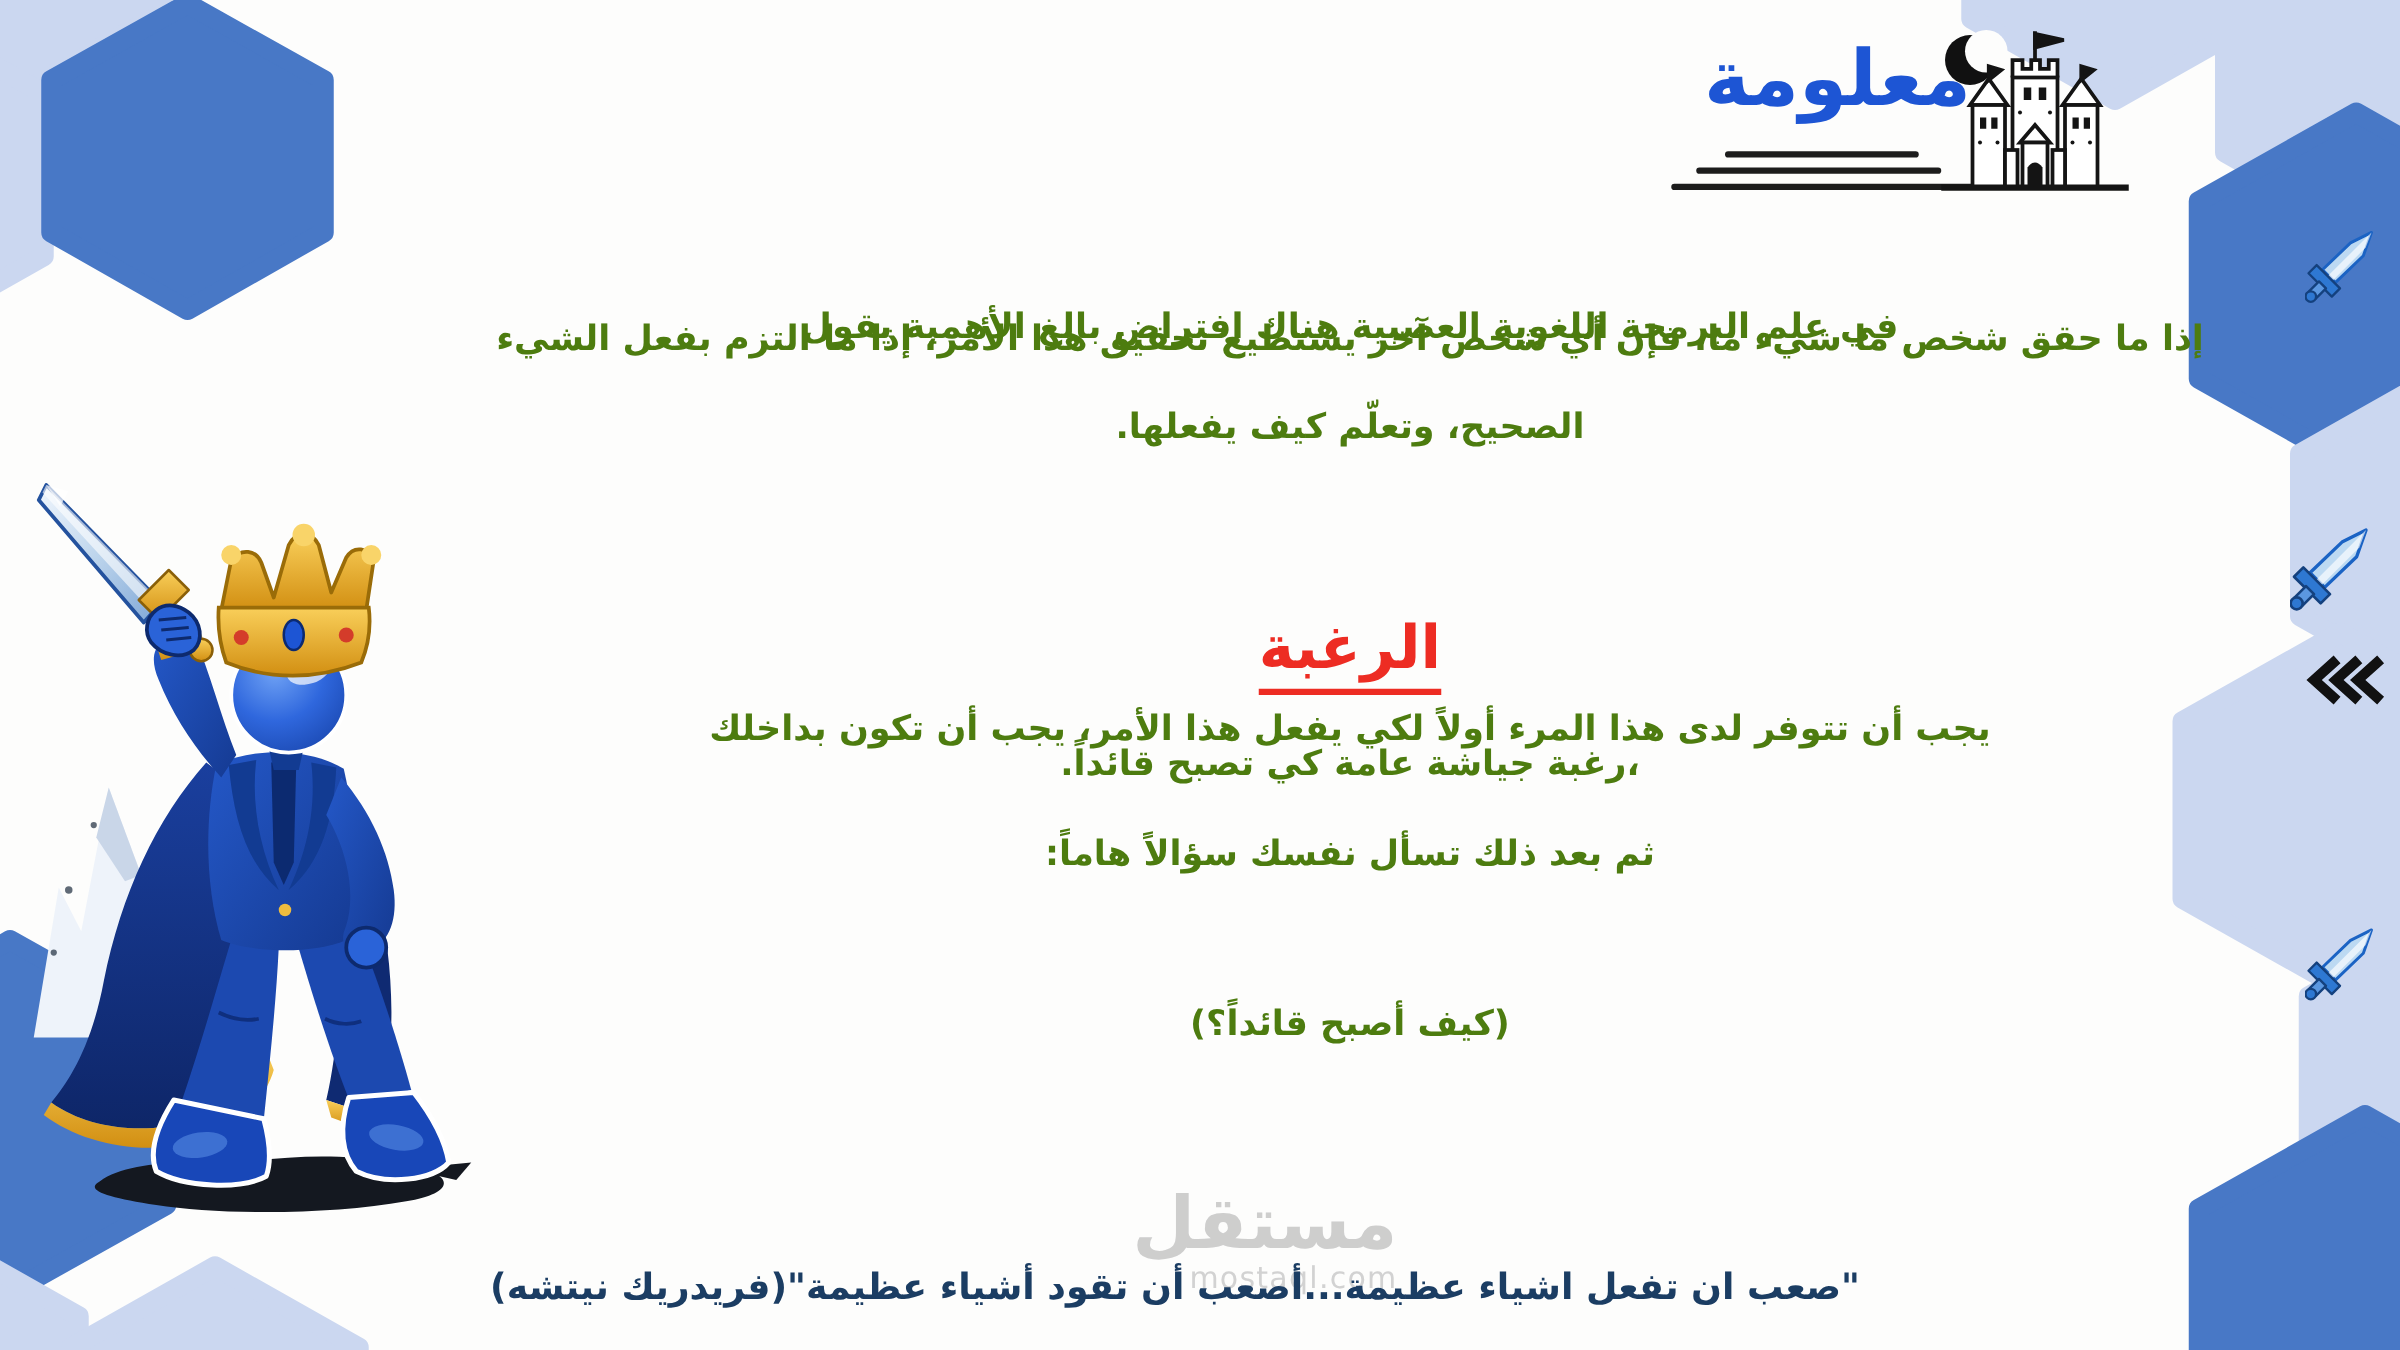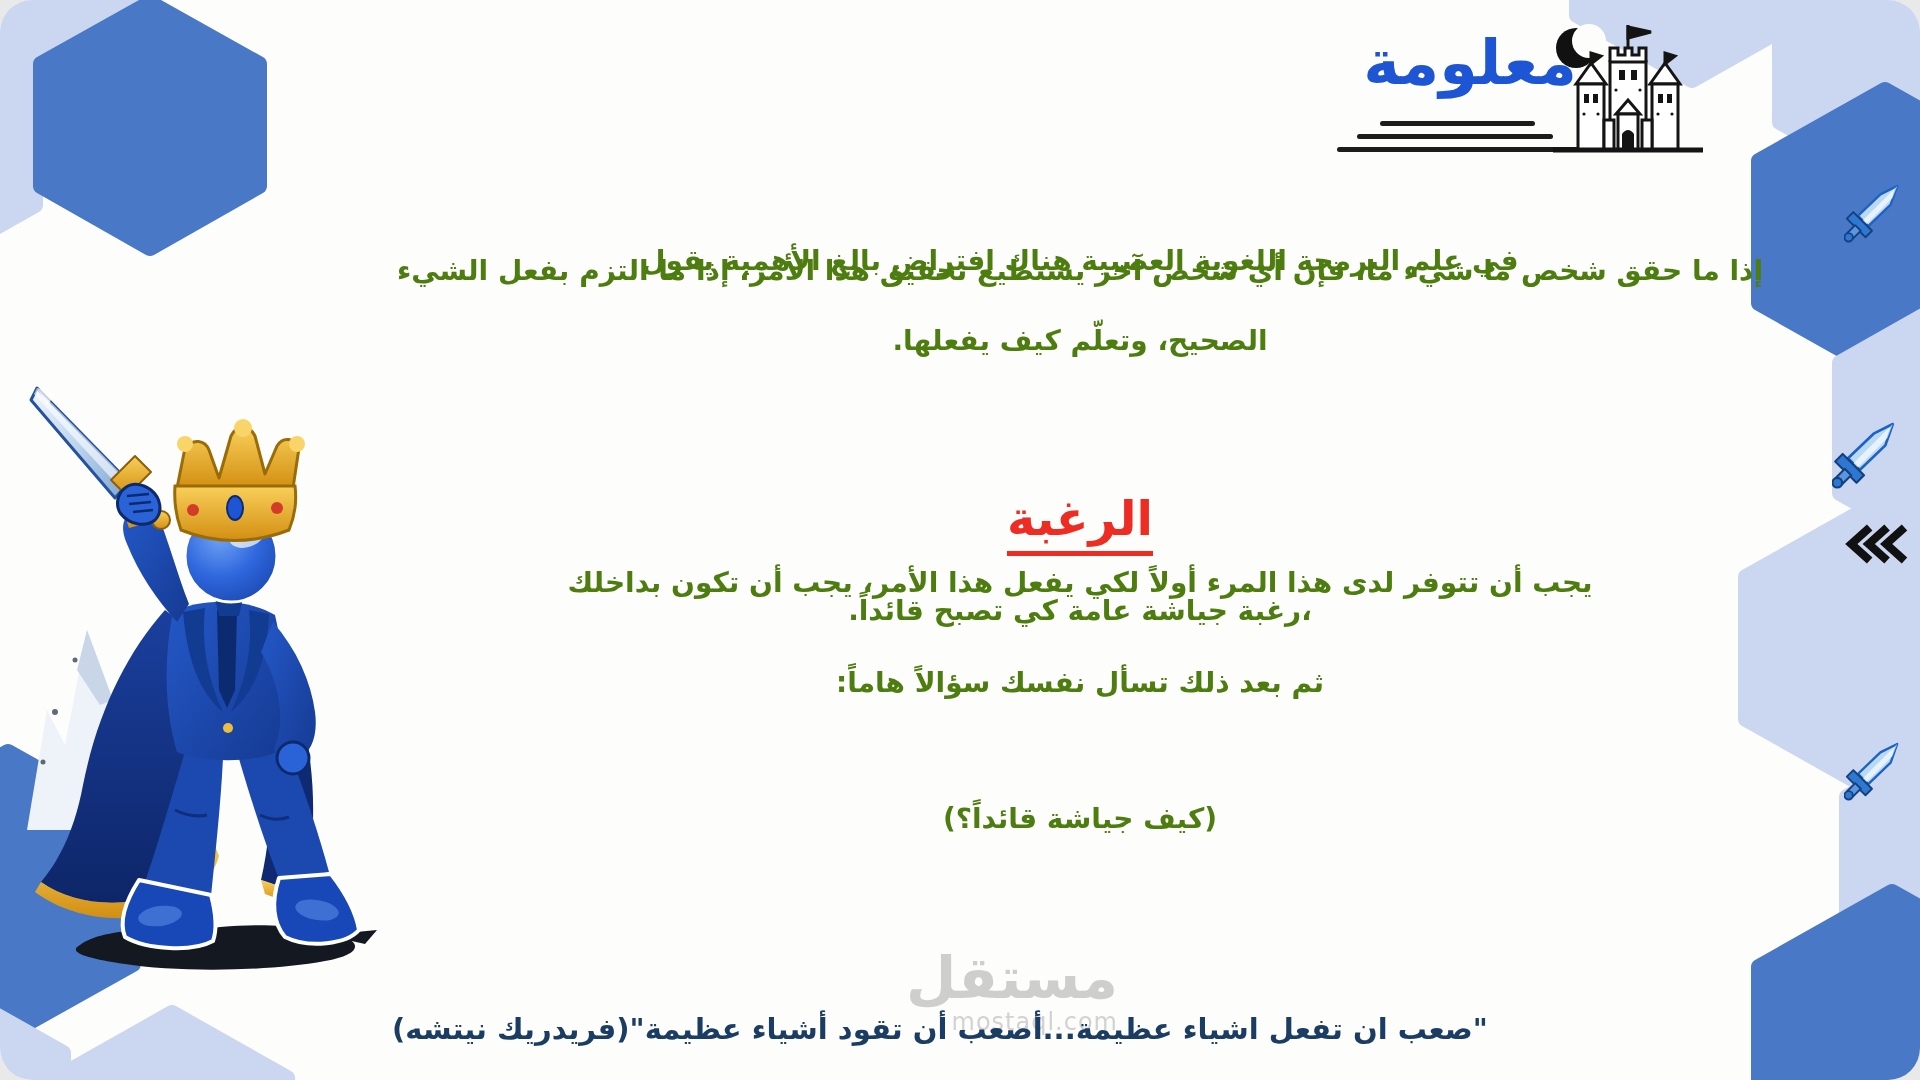--- a/index.html
+++ b/index.html
@@ -1,18 +1,18 @@
 <!DOCTYPE html>
 <html><head>
 <meta charset="utf-8">
 <style>
   html,body{margin:0;padding:0;background:#e9e9e9;}
   .stage{
     position:relative;width:1920px;height:1080px;overflow:hidden;
-    background:#fdfdfc;font-family:"DejaVu Sans",sans-serif;border-radius:32px;
+    background:#fdfdfc;font-family:"DejaVu Sans",sans-serif;
   }
   svg{display:block;}
   .hexlayer{position:absolute;left:0;top:0;z-index:0;}
   .character{position:absolute;left:25px;top:360px;width:370px;height:630px;z-index:1;}
 
   
   .title{
     position:absolute;left:1340px;top:26px;width:260px;z-index:2;
     text-align:center;font-size:62px;font-weight:bold;color:#1d55d4;direction:rtl;
   }
@@ -264,21 +264,21 @@
   <div class="row" style="top:666px">
     <span>ثم بعد ذلك تسأل نفسك سؤالاً هاماً:</span>
   </div>
   <div class="row" style="top:594px">
     <span>،رغبة جياشة عامة كي تصبح قائداً.</span>
   </div>
   <div class="row" style="top:740px">
     <svg class="sword-inline">
         <use href="#swordsym"></use>
       </svg>
-    <span>(كيف جياشة قائداً؟)</span>
+    <span>(كيف أصبح قائداً؟)</span>
   </div>
 
   <div class="watermark">
     <div class="wm-name">مستقل</div>
     <div class="wm-domain">mostaql.com</div>
   </div>
   <div class="quote">"صعب ان تفعل اشياء عظيمة...أصعب أن تقود أشياء عظيمة"(فريدريك نيتشه)</div>
 
 </div>
 

